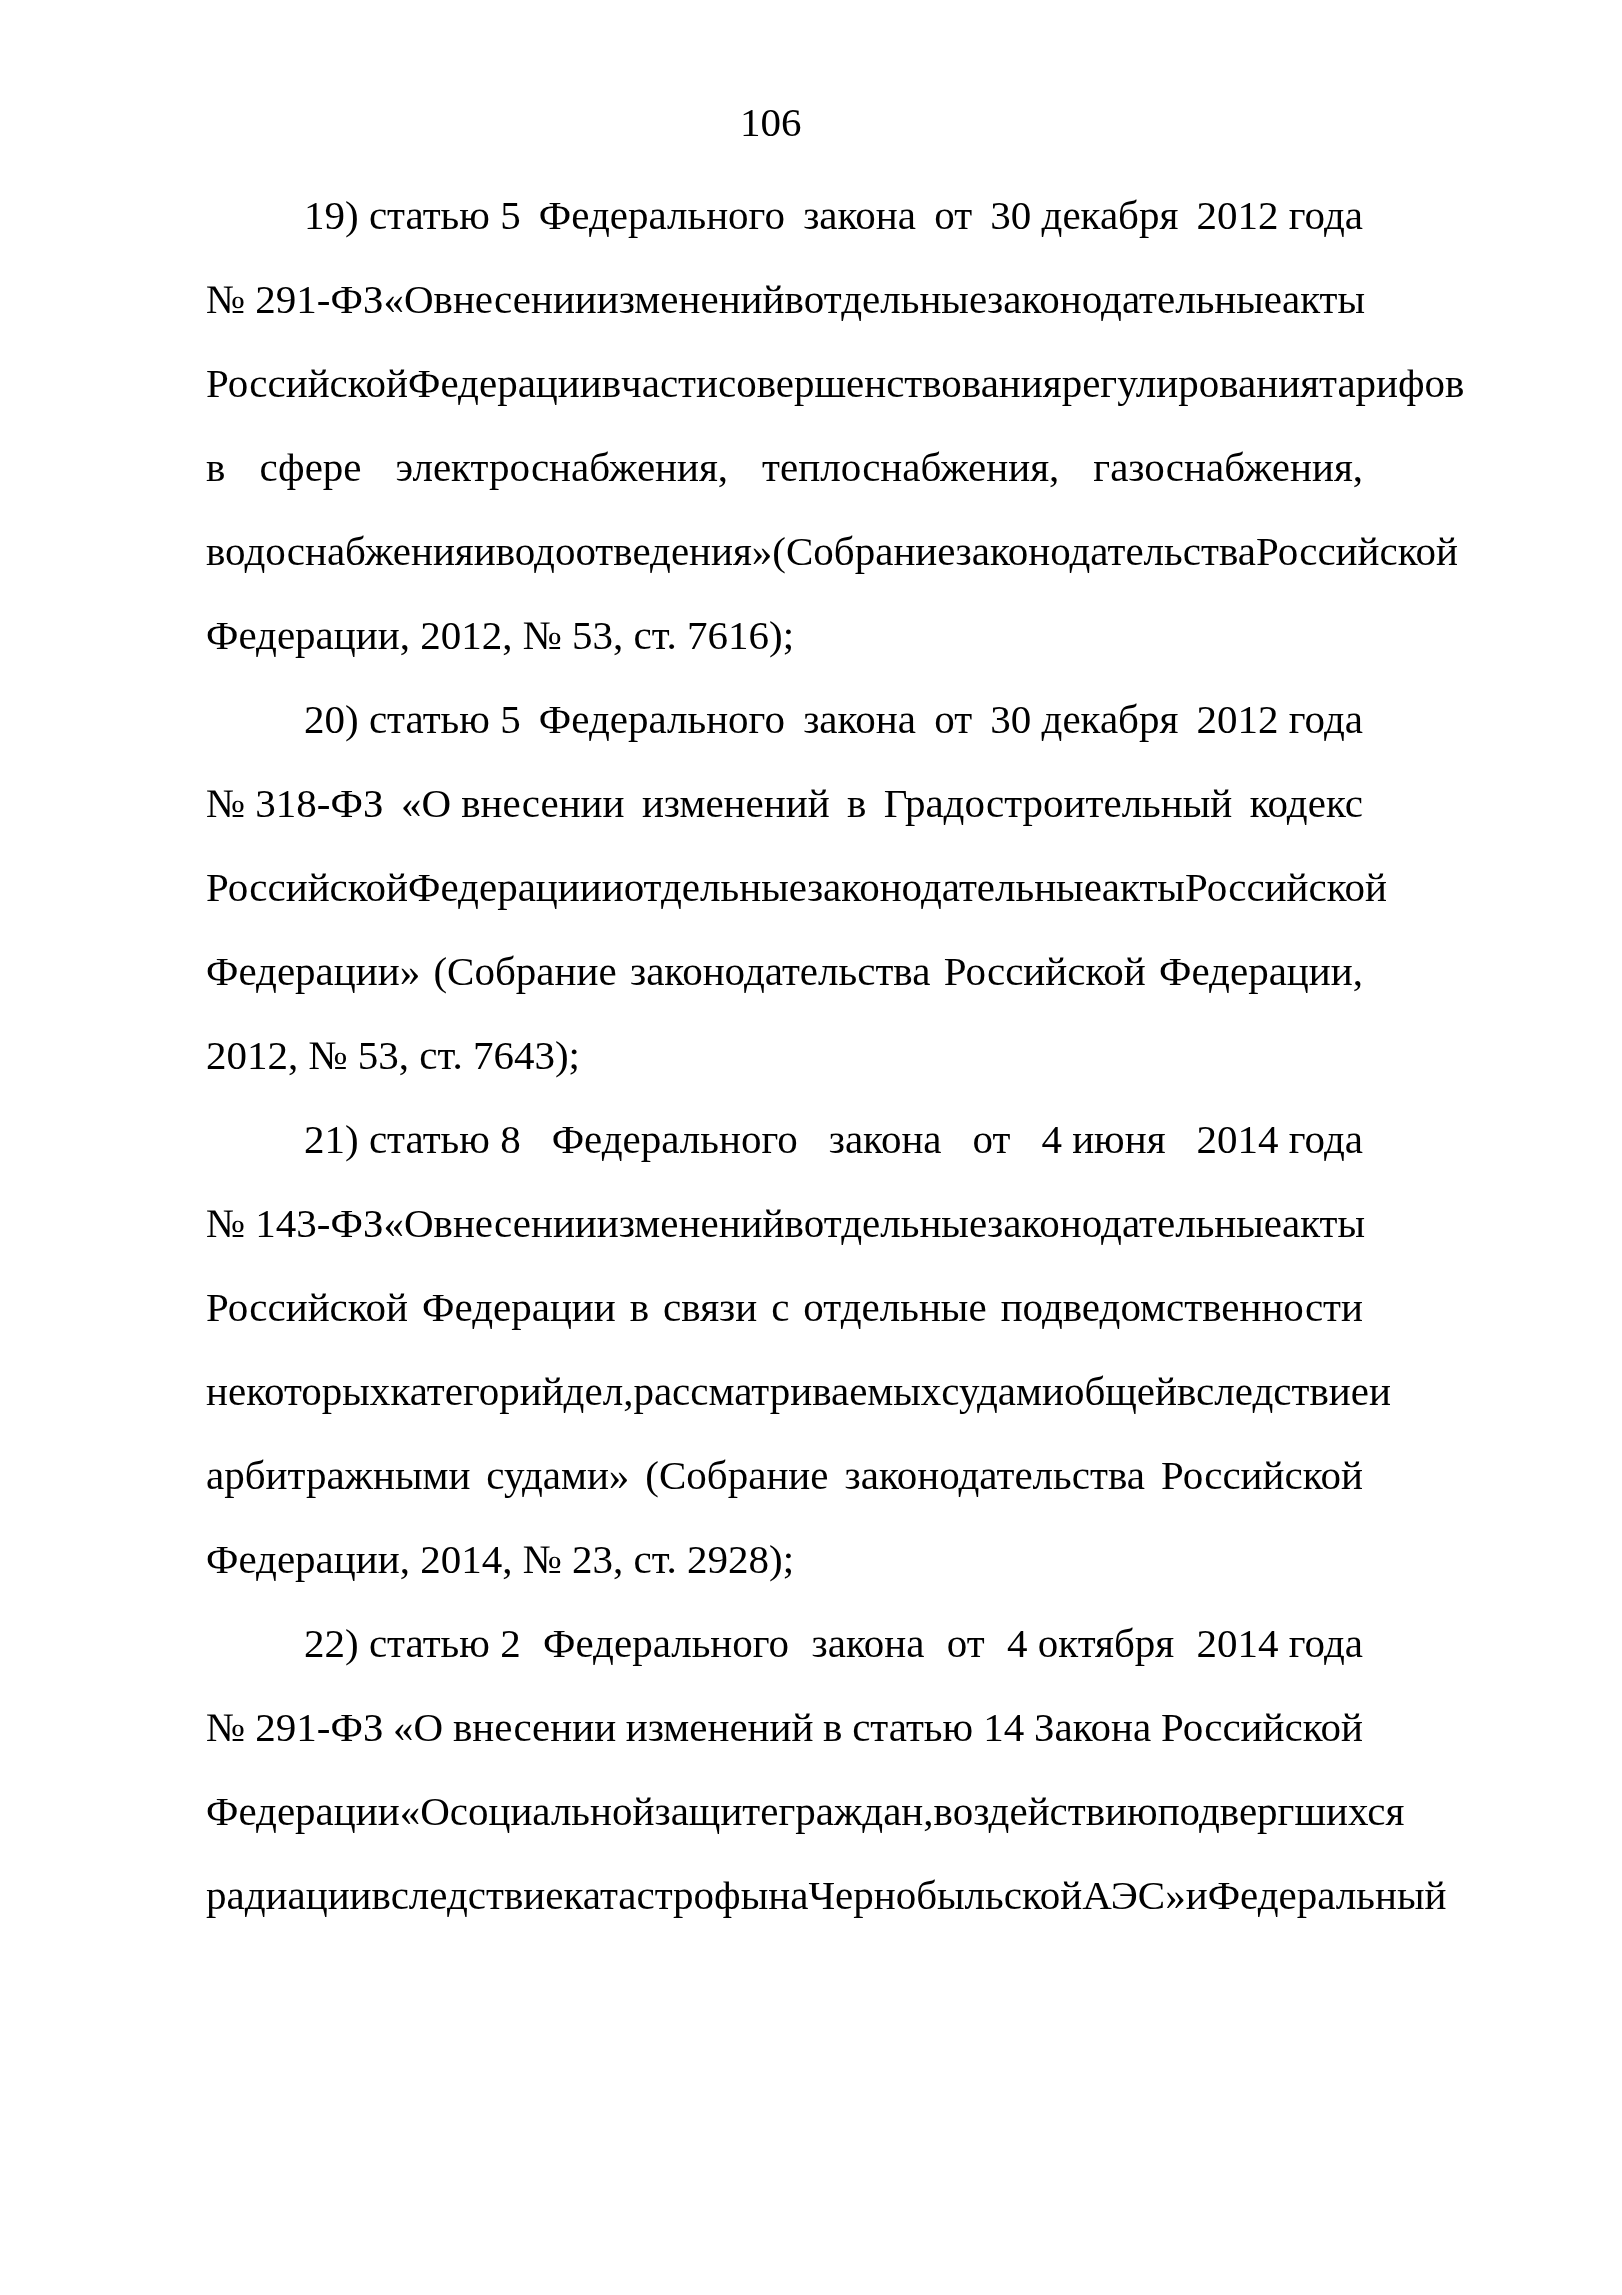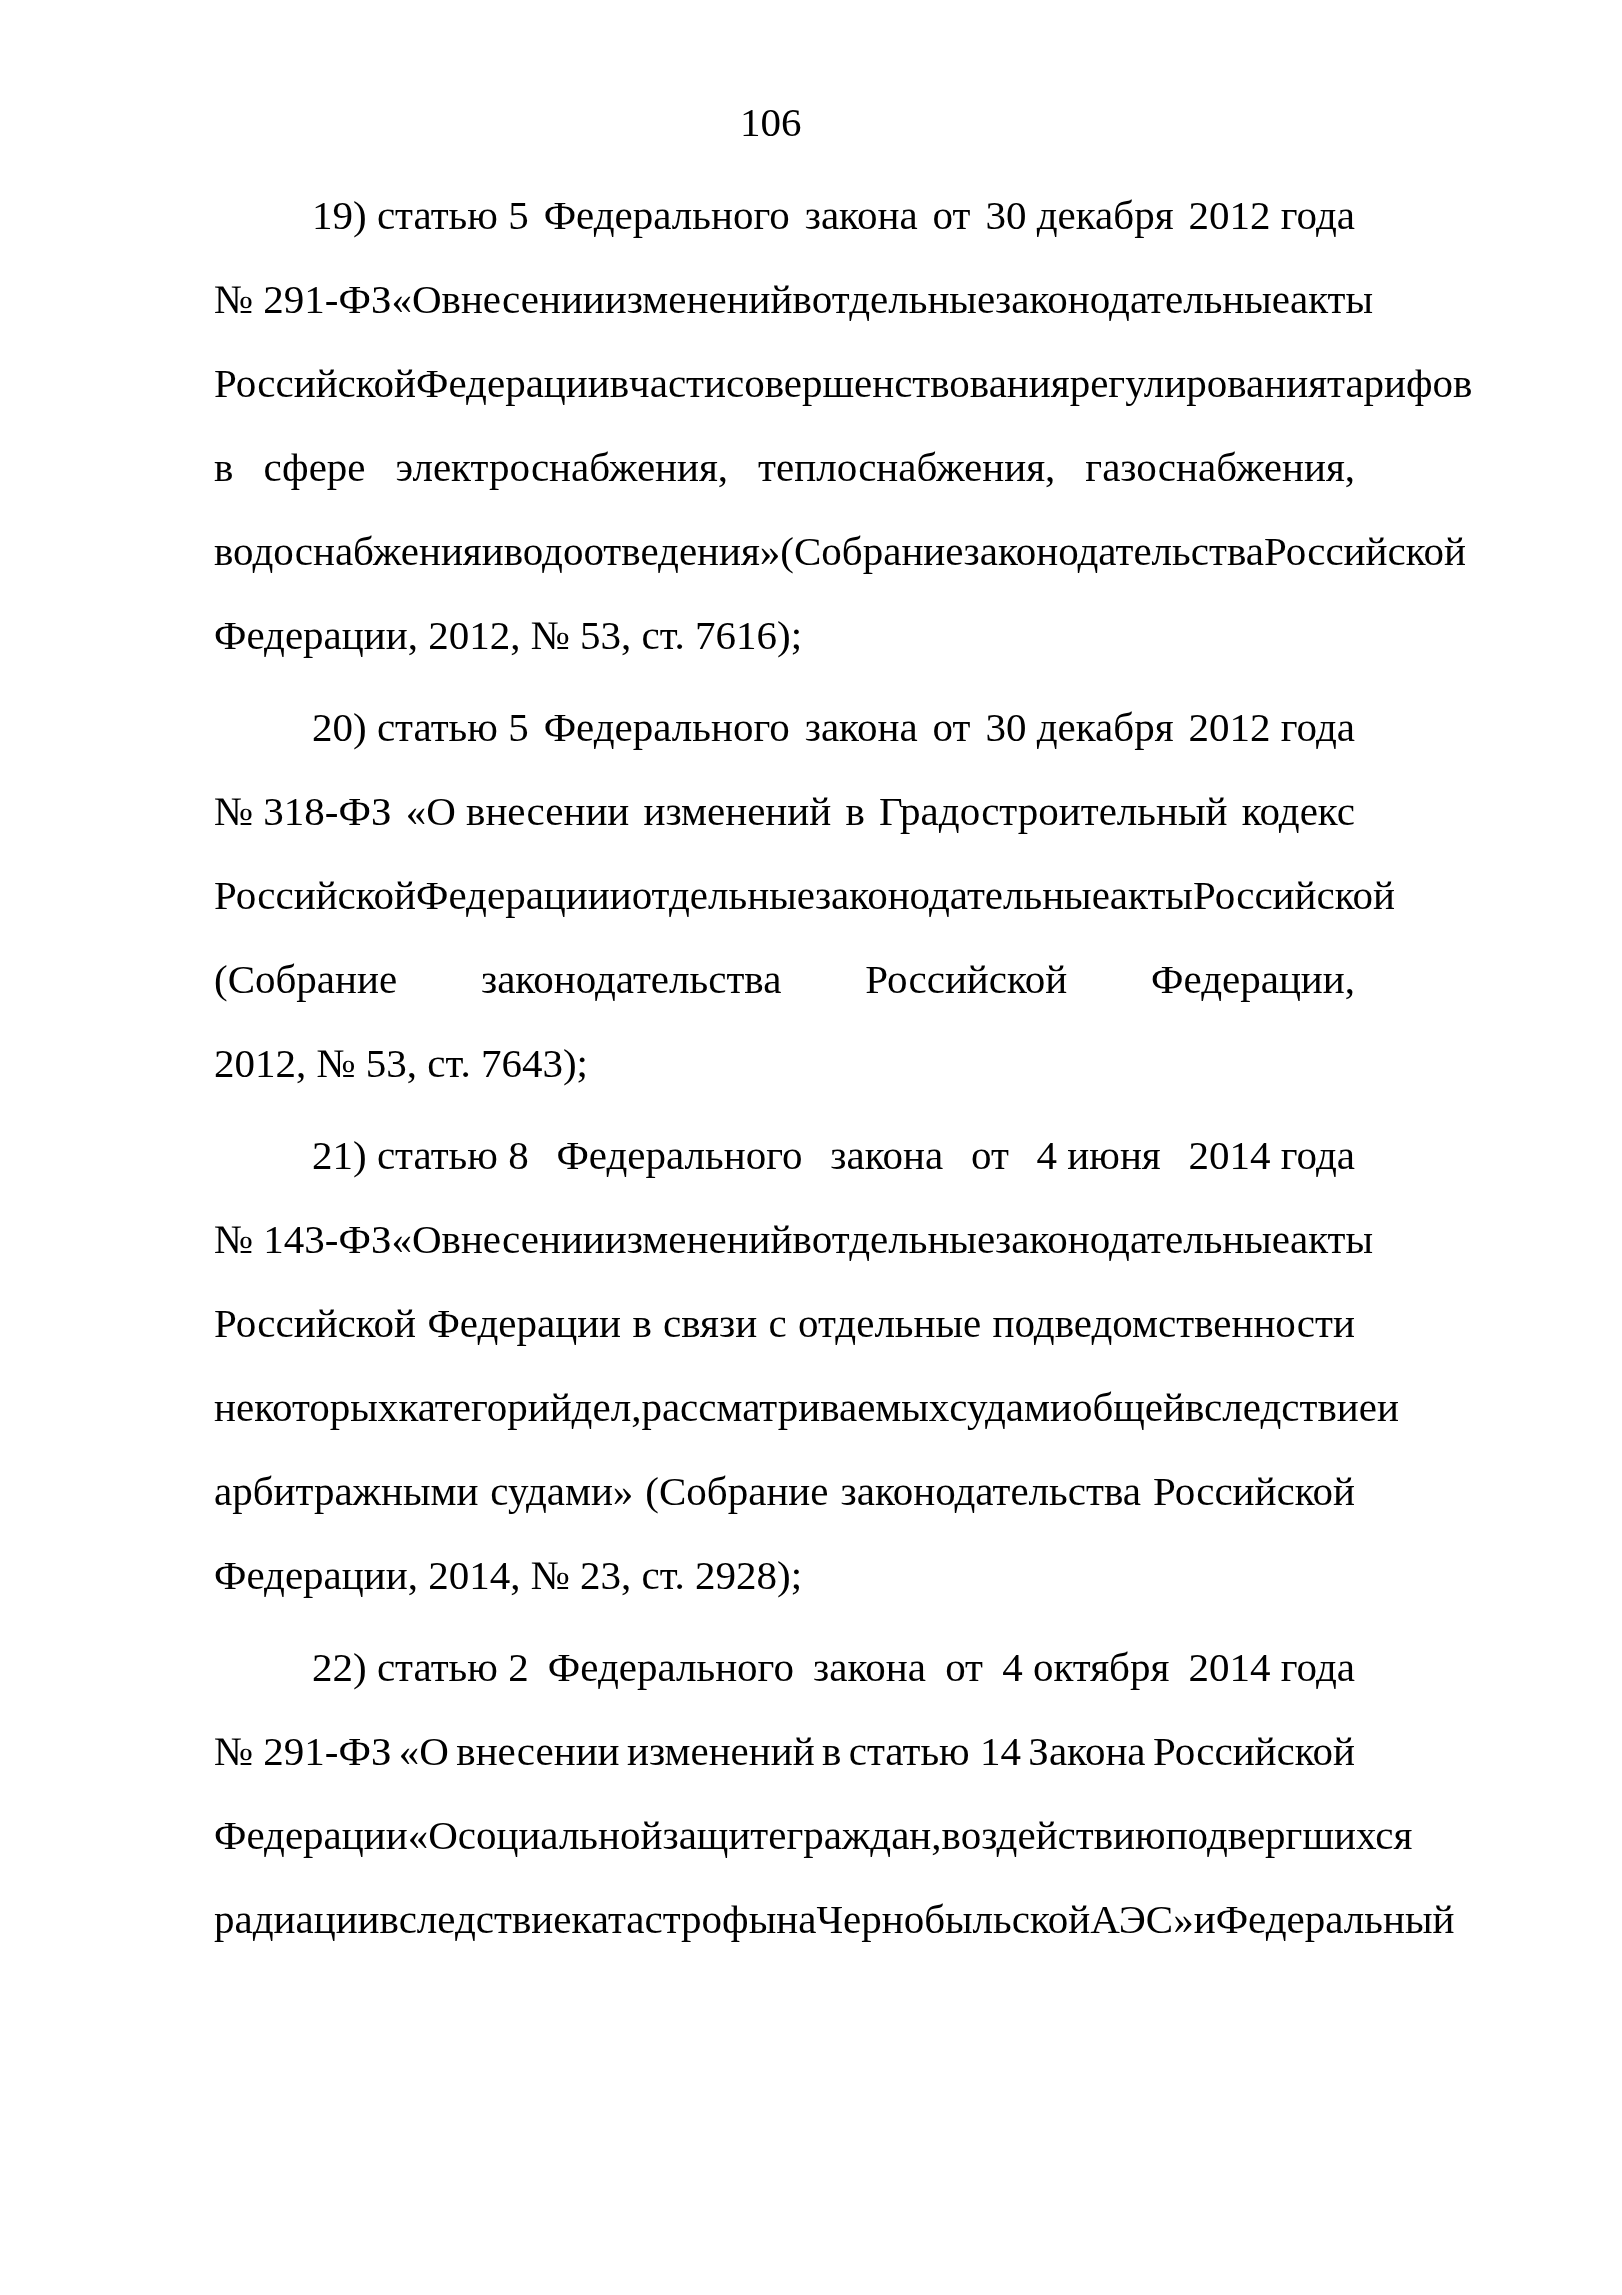--- a/index.html
+++ b/index.html
@@ -23,21 +23,21 @@
   .page-number {
     line-height: 84px;
     height: 84px;
     text-align: center;
     margin-left: -27.5px; 
   }
   .text-block {
     margin-top: 8.5px;
   }
   .paragraph {
-    margin: 8px;
+    margin: 0;
   }
   .line {
     height: 84px;
     line-height: 84px;
     white-space: nowrap;
   }
   .line.justified {
     display: flex;
     justify-content: space-between;
   }
@@ -129,20 +129,21 @@
       <div class="line justified">
           <span class="tok">Российской</span>
           <span class="tok">Федерации</span>
           <span class="tok">и</span>
           <span class="tok">отдельные</span>
           <span class="tok">законодательные</span>
           <span class="tok">акты</span>
           <span class="tok">Российской</span>
         </div>
       <div class="line justified">
+          <span class="tok">Федерации»</span>
           <span class="tok">(Собрание</span>
           <span class="tok">законодательства</span>
           <span class="tok">Российской</span>
           <span class="tok">Федерации,</span>
         </div>
       <div class="line para-end">2012, №&nbsp;53, ст.&nbsp;7643);</div>
     </div>
 
     <div class="paragraph">
       <div class="line justified indent">

